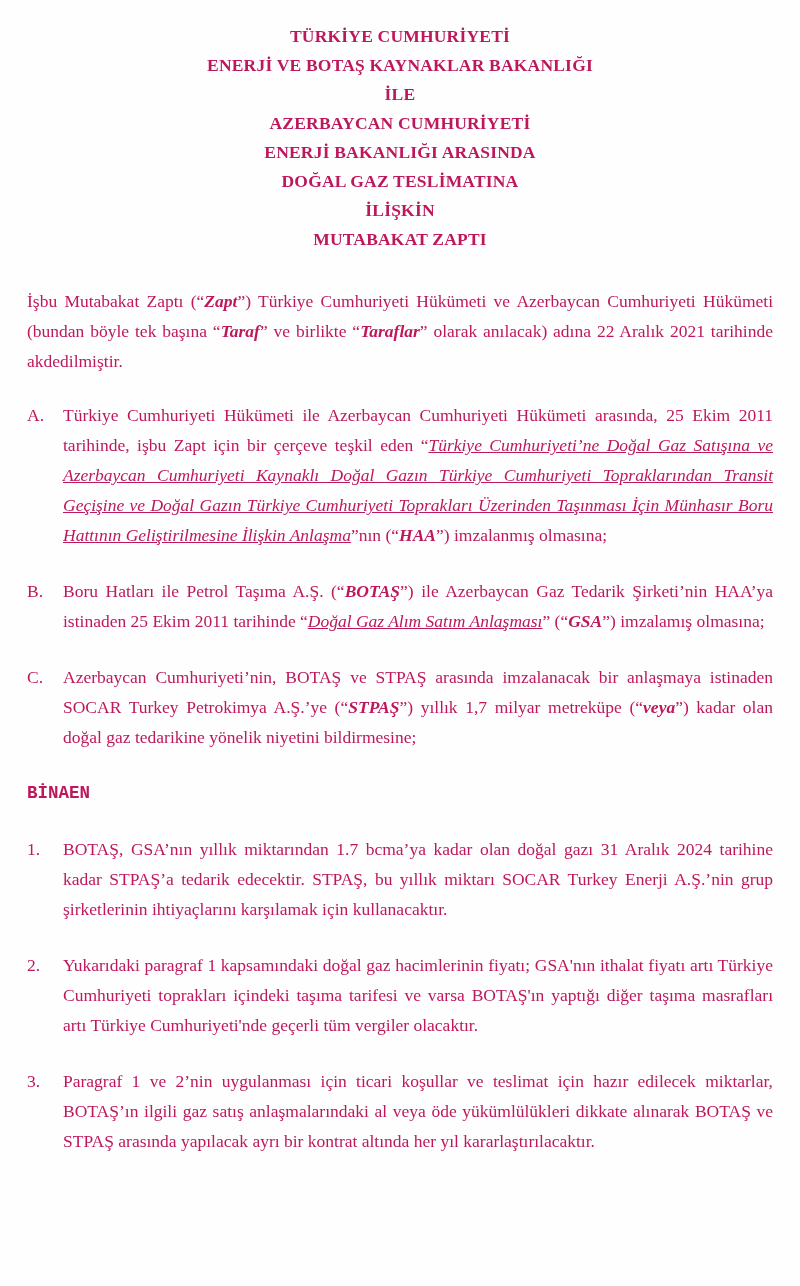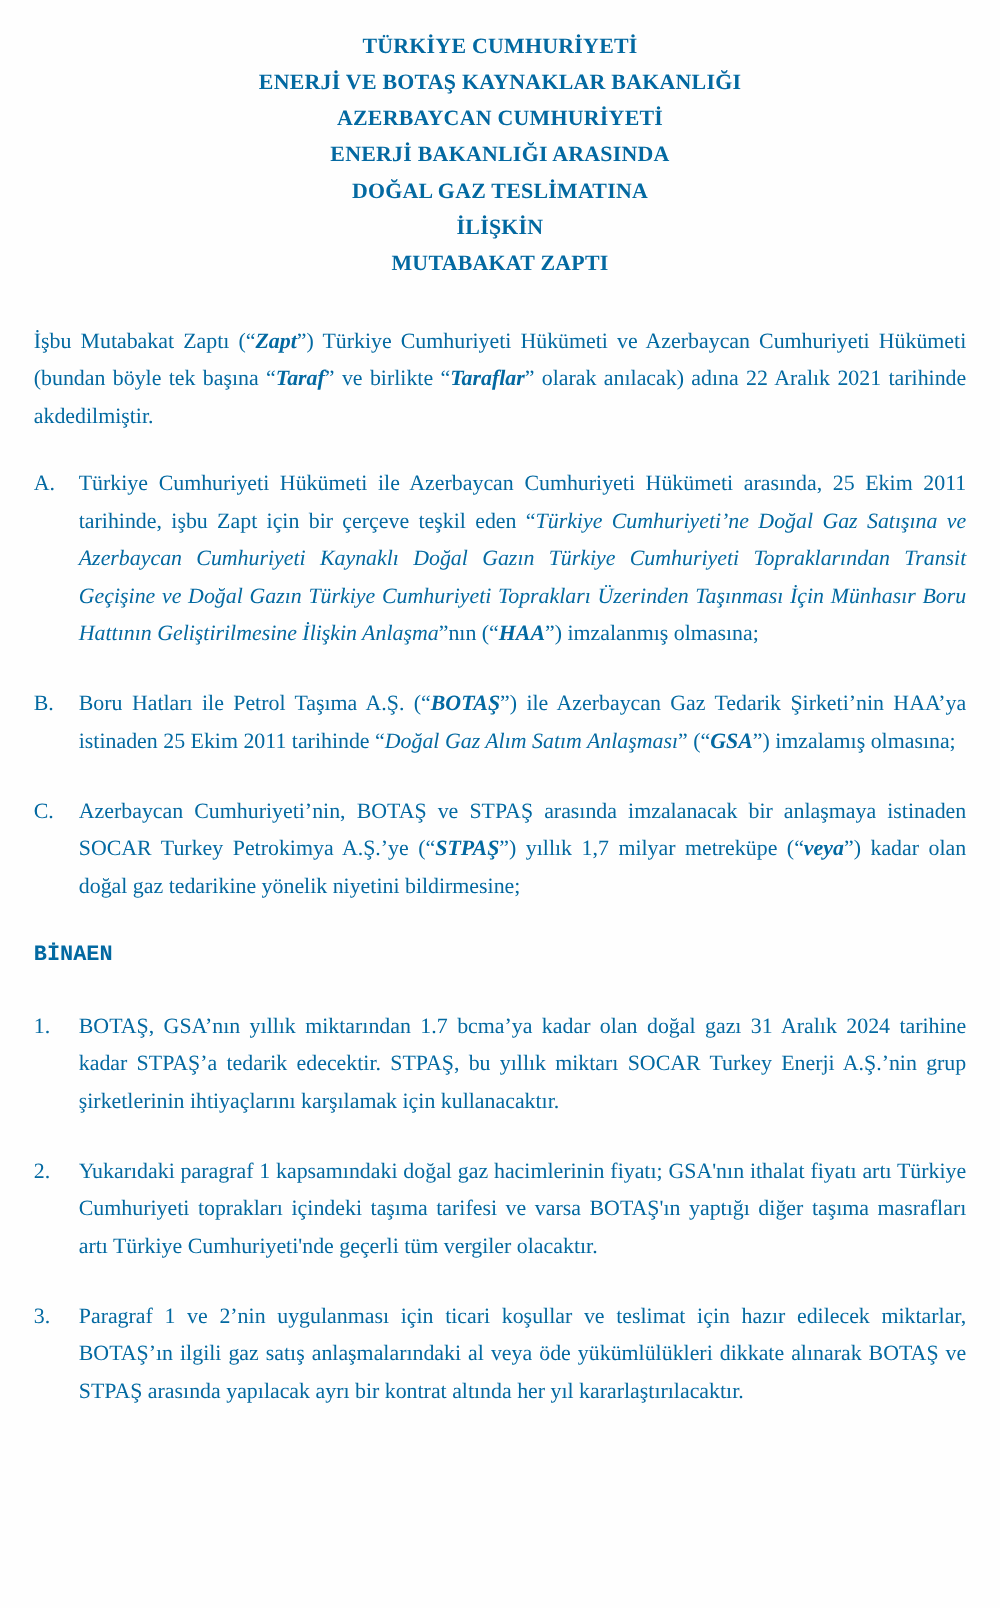--- a/index.html
+++ b/index.html
@@ -5,21 +5,21 @@
   html, body {
     margin: 0;
     padding: 0;
     background: #ffffff;
   }
   .page {
     width: 800px;
     height: 1286px;
     margin: 0 auto;
     background: #fefefe;
-    color: #0369a1;
+    color: #be185d;
     font-family: "Liberation Serif", "DejaVu Serif", serif;
     font-size: 17.5px;
     line-height: 30px;
     box-sizing: border-box;
     padding: 20px 27px 24px 27px;
     overflow: hidden;
   }
   .title-block {
     text-align: center;
     font-weight: bold;
@@ -38,35 +38,36 @@
   }
   .item .label {
     flex: 0 0 36px;
     text-align: left;
   }
   .item .body {
     flex: 1 1 auto;
     text-align: justify;
   }
   .b { font-weight: bold; font-style: italic; }
-  .i { font-style: italic; }
+  .i { font-style: italic; text-decoration: underline; }
   .heading {
     font-weight: bold;
     margin: 0 0 26px 0;
     font-family: Liberation Mono, monospace;
   }
 </style>
 </head>
 <body>
 
 <div class="page">
 
   <header class="title-block">
     <div>TÜRKİYE CUMHURİYETİ</div>
     <div>ENERJİ VE BOTAŞ KAYNAKLAR BAKANLIĞI</div>
+    <div>İLE</div>
     <div>AZERBAYCAN CUMHURİYETİ</div>
     <div>ENERJİ BAKANLIĞI ARASINDA</div>
     <div>DOĞAL GAZ TESLİMATINA</div>
     <div>İLİŞKİN</div>
     <div>MUTABAKAT ZAPTI</div>
   </header>
 
   <p class="para"><span>İşbu Mutabakat Zaptı (“</span><span class="b">Zapt</span><span>”) Türkiye Cumhuriyeti Hükümeti ve Azerbaycan Cumhuriyeti Hükümeti (bundan böyle tek başına “</span><span class="b">Taraf</span><span>” ve birlikte “</span><span class="b">Taraflar</span><span>” olarak anılacak) adına 22 Aralık 2021 tarihinde akdedilmiştir.</span></p>
 
   <div class="item">

